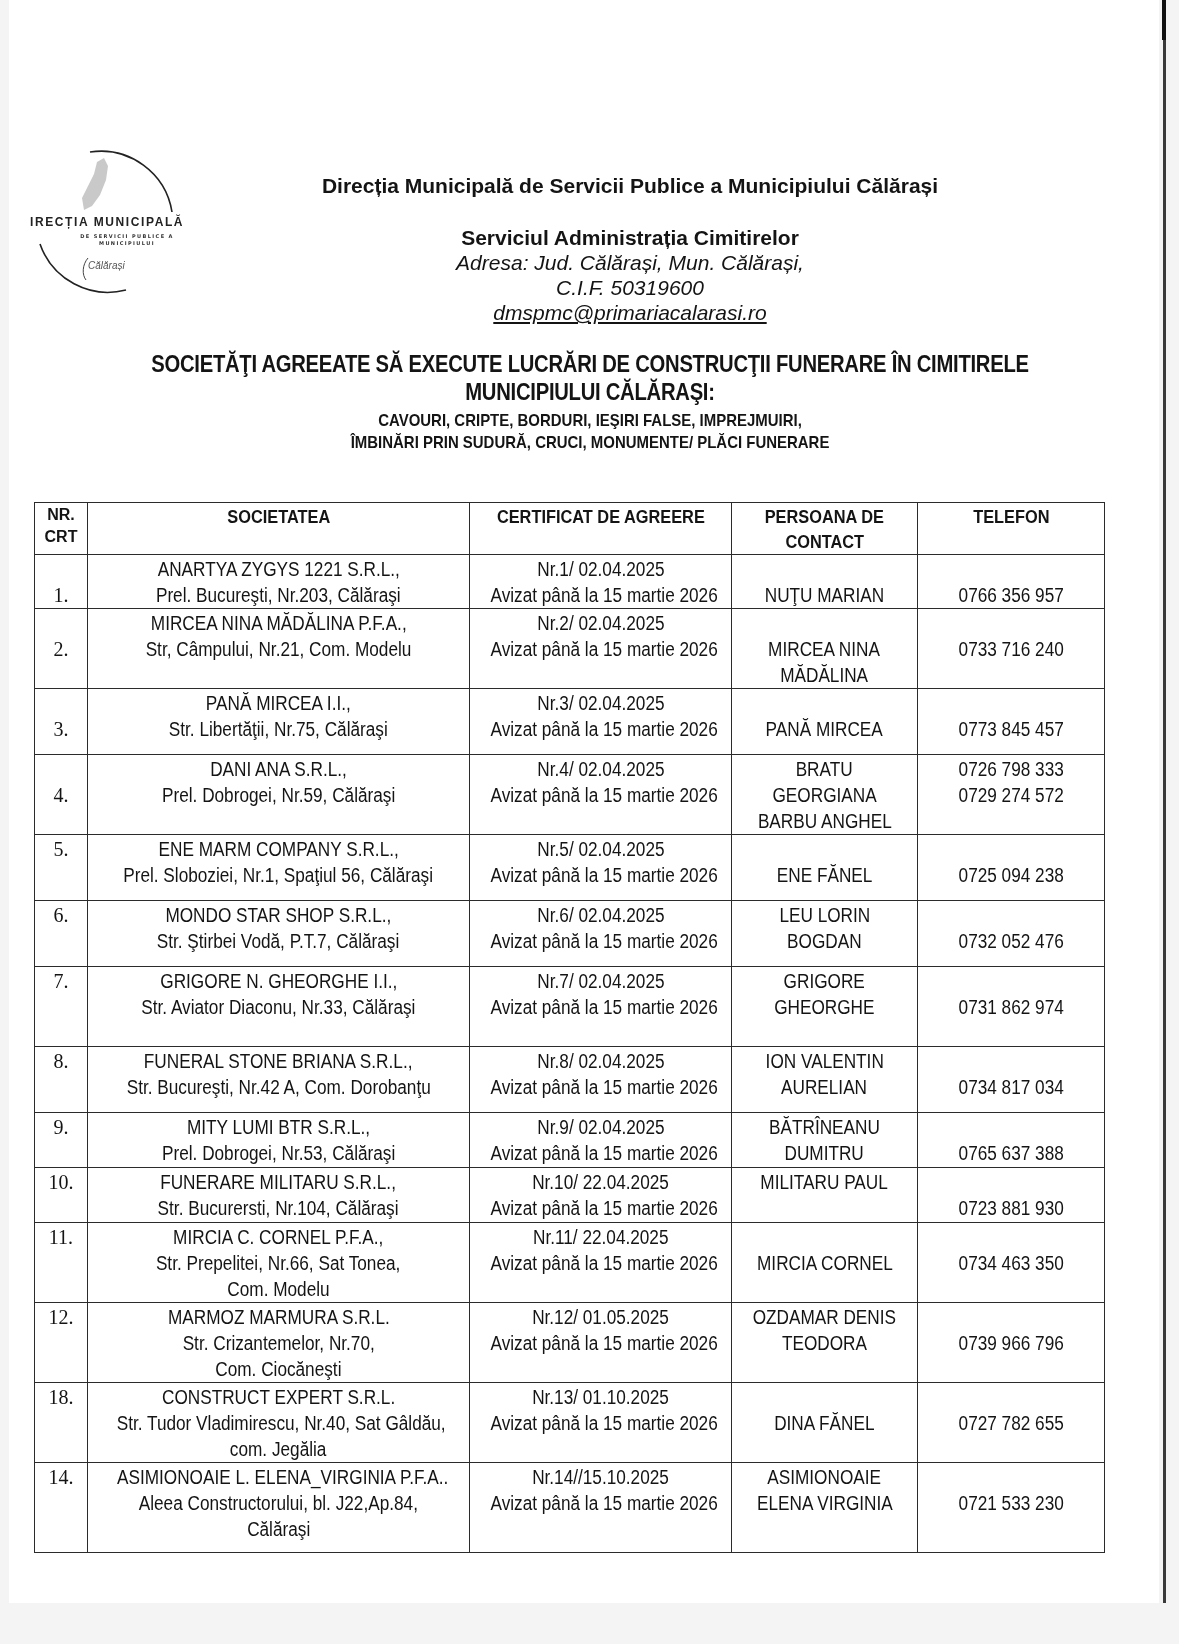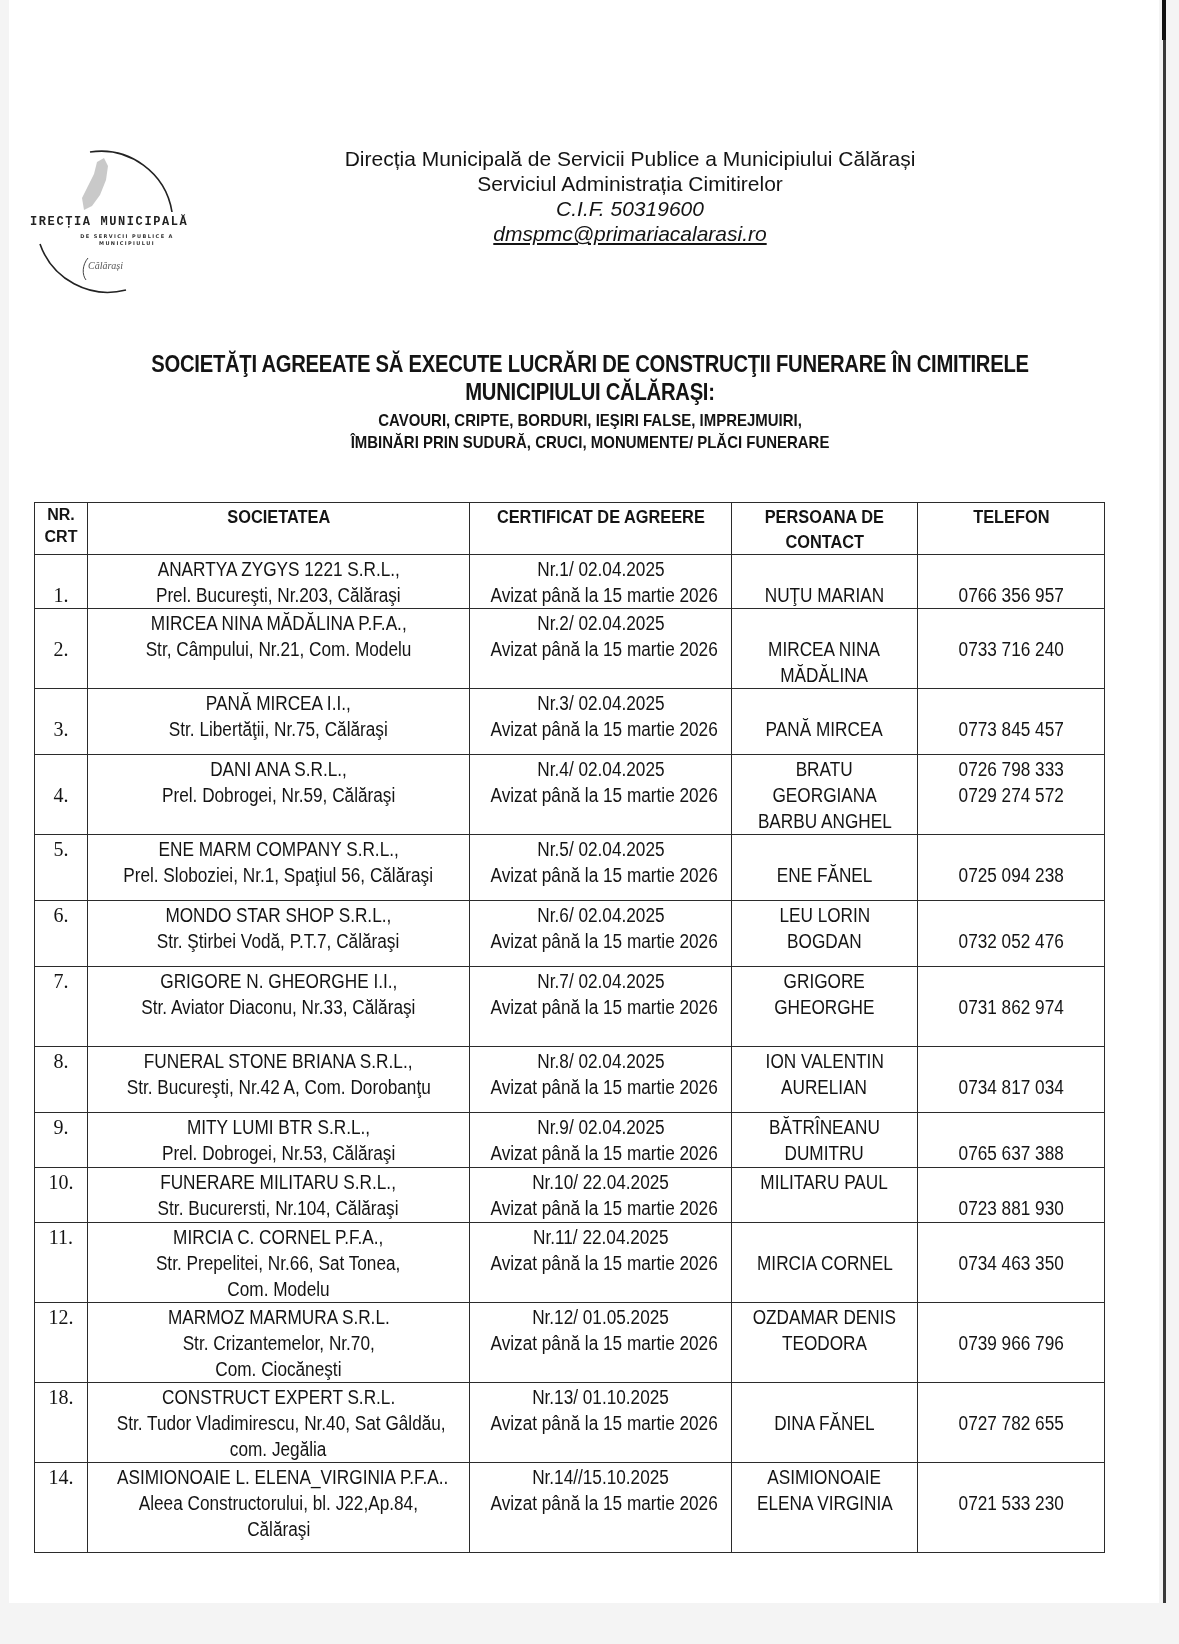--- a/index.html
+++ b/index.html
@@ -23,37 +23,37 @@
       background: #111;
     }
     
     .logo {
       position: absolute; left: 22px; top: 140px; width: 190px; height: 160px;
     }
     .logo svg { position: absolute; left: 0; top: 0; }
     .logo-title {
       position: absolute; left: 8px; top: 75px; width: 200px;
       font-size: 12px; font-weight: bold; letter-spacing: 1.6px; color: #222;
-      font-family: Liberation Mono, monospace; white-space: nowrap;
+      font-family: Liberation Sans, sans-serif; white-space: nowrap;
     }
     .logo-sub {
       position: absolute; left: 30px; top: 93px; width: 150px; text-align: center;
       font-size: 5px; letter-spacing: 1.4px; color: #333; line-height: 7px;
       font-family: "DejaVu Sans", sans-serif; font-weight: bold;
     }
     .logo-sign {
       position: absolute; left: 66px; top: 120px; font-size: 10px; font-style: italic;
-      color: #555; font-family: Liberation Serif, serif;
+      color: #555; font-family: Liberation Sans, sans-serif;
     }
     
     .header {
       position: absolute; left: 290px; top: 146px; width: 680px; text-align: center;
       font-size: 21px; line-height: 25px;
     }
-    .header .b { font-weight: normal; }
+    .header .b { font-weight: bold; margin-top: 27px; }
     .header .i { font-style: italic; }
     .header .u { font-style: italic; text-decoration: underline; }
     .doc-title {
       position: absolute; left: 60px; top: 350px; width: 1060px; text-align: center;
       font-weight: bold; font-size: 23px; line-height: 28px; letter-spacing: -0.3px;
       transform: scaleX(0.88); transform-origin: center top;
     }
     .doc-subtitle {
       position: absolute; left: 60px; top: 410px; width: 1060px; text-align: center;
       font-weight: bold; font-size: 17px; line-height: 22px;
@@ -94,20 +94,21 @@
   <div class="logo-sub">
     <div>DE SERVICII PUBLICE A</div>
     <div>MUNICIPIULUI</div>
   </div>
   <div class="logo-sign">Călărași</div>
 </div>
 
 <div class="header">
   <div class="b">Direcția Municipală de Servicii Publice a Municipiului Călărași</div>
   <div class="b">Serviciul Administrația Cimitirelor</div>
+  <div class="i">Adresa: Jud. Călărași, Mun. Călărași,</div>
   <div class="i">C.I.F. 50319600</div>
   <div class="u">dmspmc@primariacalarasi.ro</div>
 </div>
 
 <div class="doc-title">
   <div>SOCIETĂŢI AGREEATE SĂ EXECUTE LUCRĂRI DE CONSTRUCŢII FUNERARE ÎN CIMITIRELE</div>
   <div>MUNICIPIULUI CĂLĂRAŞI:</div>
 </div>
 <div class="doc-subtitle">
   <div>CAVOURI, CRIPTE, BORDURI, IEŞIRI FALSE, IMPREJMUIRI,</div>

